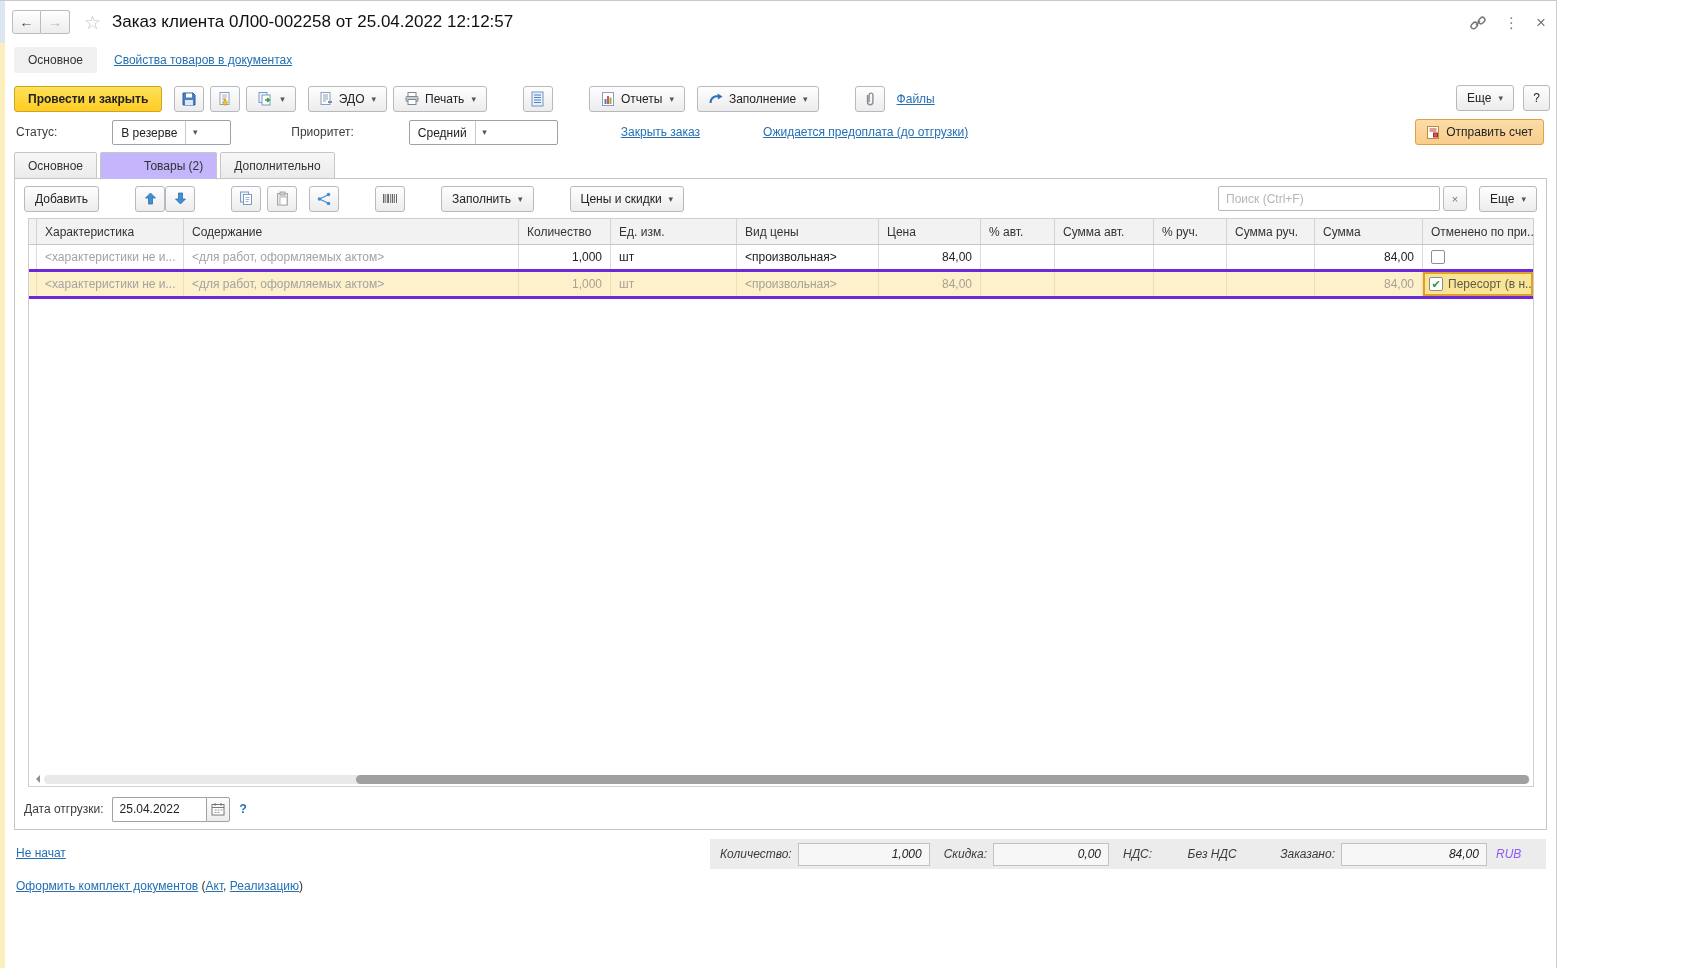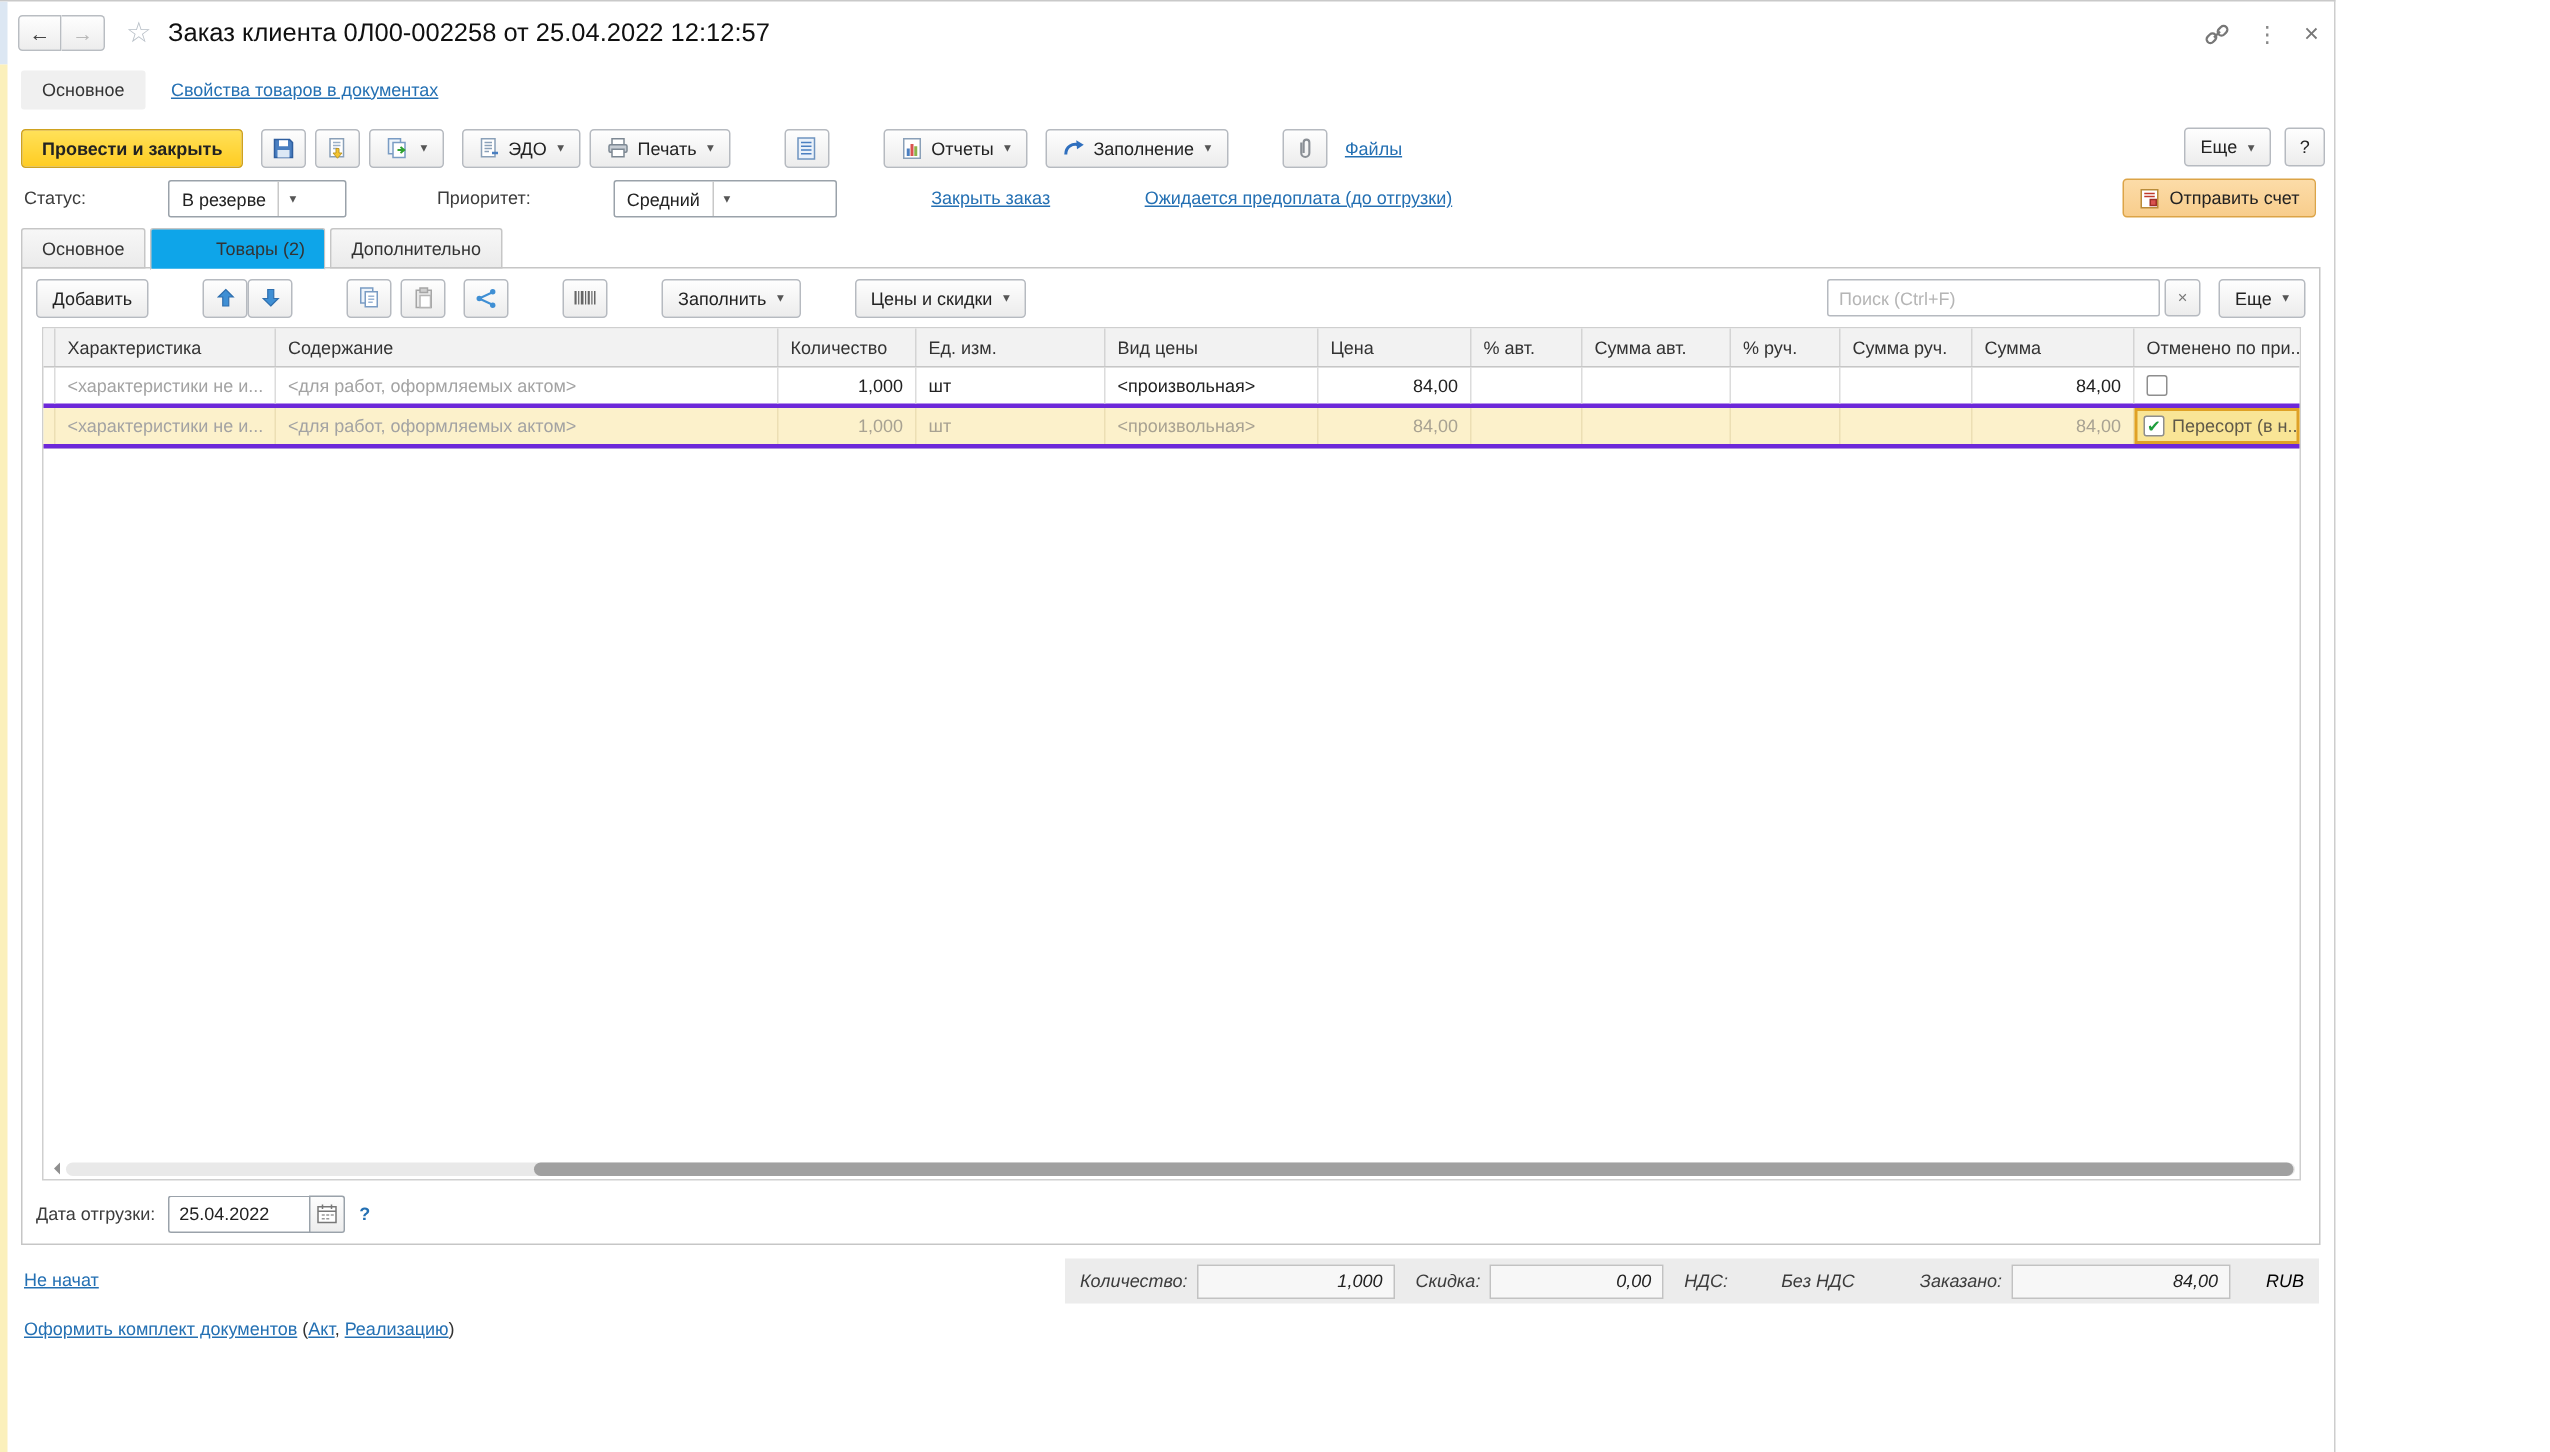--- a/index.html
+++ b/index.html
@@ -42,21 +42,21 @@
   .lbl { color: #3c3c3c; }
   .combo { display: flex; align-items: stretch; height: 25px; border: 1px solid #9aa2aa; border-radius: 2px; background: #fff; margin-left: 7px; cursor: pointer; }
   .combo-value { padding: 5px 8px 0; }
   .combo-caret { width: 19px; border-left: 1px solid #c8c8c8; display: flex; align-items: center; justify-content: center; font-size: 9px; color: #555; }
   .statusrow .link { margin-left: 15px; }
   .btn-orange { position: absolute; top: 118px; right: 12px; background: linear-gradient(#fcdca8,#f8cd8c); border-color: #dca447; justify-content: space-between; }
 
   
   .pagetabs { position: absolute; top: 151px; left: 14px; height: 27px; display: flex; z-index: 3; }
   .ptab { padding: 6px 13px; background: linear-gradient(#f7f7f7,#ebebeb); border: 1px solid #c6c6c6; border-radius: 2px 2px 0 0; margin-right: 3px; color: #333; cursor: pointer; }
-  .ptab.active { background: #0ea5e9; border-bottom-color: #fff; height: 28px; padding-left: 43px; }
+  .ptab.active { background: #c4b5fd; border-bottom-color: #fff; height: 28px; padding-left: 43px; }
 
   
   .panel { position: absolute; top: 177px; left: 14px; width: 1533px; height: 652px; border: 1px solid #c6c6c6; background: #fff; }
   .tbl-toolbar { position: absolute; top: 6px; left: 9px; right: 9px; height: 27px; display: flex; align-items: center; }
   .tbl-toolbar-right { margin-left: auto; display: flex; align-items: center; }
   .search-wrap { display: flex; align-items: center; }
   .search-input { width: 222px; height: 25px; border: 1px solid #b6bac0; border-radius: 2px; padding: 0 7px; font: inherit; color: #333; }
   .search-input::placeholder { color: #b5b5b5; }
   .btn-clear { width: 24px; height: 25px; margin-left: 3px; padding: 0; color: #777; font-size: 11px; }
 
@@ -93,21 +93,21 @@
   .date-btn { width: 24px; height: 25px; border: 1px solid #9aa2aa; border-radius: 0 2px 2px 0; background: linear-gradient(#fdfdfd,#ededed); display: flex; align-items: center; justify-content: center; cursor: pointer; }
   .q-link { margin-left: 10px; color: #2470b3; font-weight: bold; cursor: pointer; }
 
   
   .state-link { position: absolute; left: 16px; top: 845px; }
   .totals { position: absolute; left: 710px; right: 10px; top: 838px; height: 30px; background: #ececec; display: flex; align-items: center; padding: 0 10px; color: #3c3c3c; font-style: italic; }
   .tfield { border: 1px solid #c2c2c2; background: #f7f7f7; height: 23px; display: flex; align-items: center; justify-content: flex-end; padding: 0 7px; margin-left: 6px; color: #222; }
   .tf-qty { width: 132px; } .tf-disc { width: 116px; } .tf-ord { width: 146px; }
   .vat-val { width: 108px; text-align: center; margin-left: 6px; }
   .tlbl { margin-left: 14px; } .tlbl.first { margin-left: 0; }
-  .currency { margin-left: 24px; color: #000000; }
+  .currency { margin-left: 9px; color: #8b5cf6; }
   .docs-line { position: absolute; left: 16px; top: 878px; color: #333; }
 
   svg { display: block; }
 </style>
 </head>
 <body>
 
 <div class="window">
   <div class="edge-strip-top"></div>
   <div class="edge-strip"></div>

